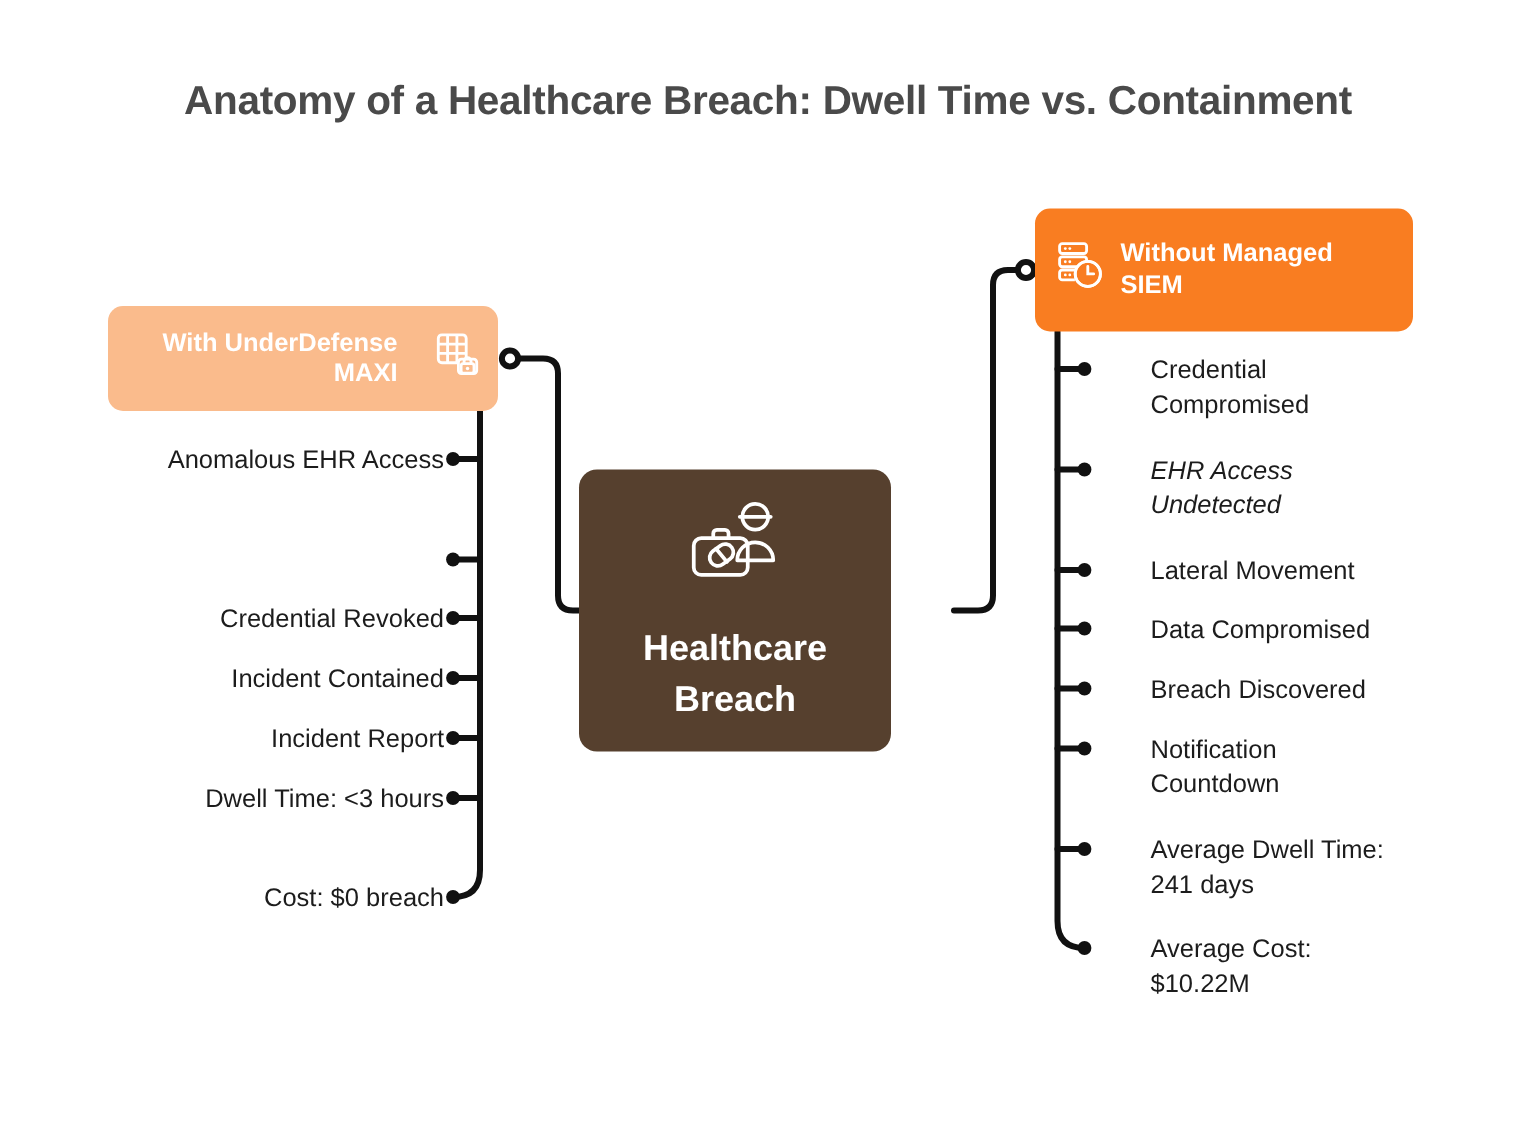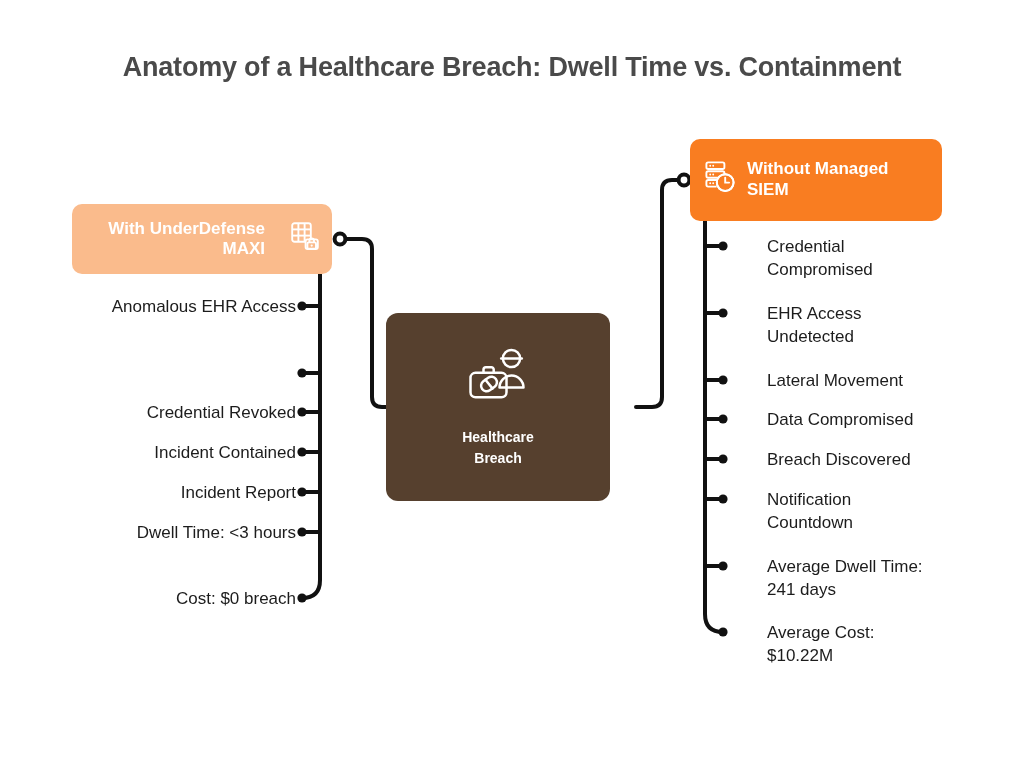--- a/index.html
+++ b/index.html
@@ -83,28 +83,28 @@
     font-size: 17px;
     line-height: 1.22;
   }
   #node-right .node-label {
     text-align: left;
   }
 
   #node-center {
     left: 386px;
     top: 313px;
-    width: 224px;
+    width: 208px;
     height: 188px;
     background: #56402E;
     border-radius: 12px;
     flex-direction: column;
     justify-content: center;
     gap: 4px;
-    font-size: 14px;
+    font-size: 24px;
     line-height: 1.22;
     text-align: center;
   }
   #node-center .node-label { text-align: center; }
 
   .node-icon { flex: 0 0 auto; display: block; }
 
   
   .branch-item {
     position: absolute;
@@ -254,21 +254,21 @@
   <div class="branch-item left-item" style="top:522px; width:160px;">
     <span>Dwell Time: &lt;3 hours</span>
   </div>
   <div class="branch-item left-item" style="top:588px; width:230px;">
     <span>Cost: $0 breach</span>
   </div>
 
   <div class="branch-item right-item" style="top:236px; width:160px;">
     <span>Credential Compromised</span>
   </div>
-  <div class="branch-item right-item" style="top:303px; width:145px;">
+  <div class="branch-item right-item" style="top:303px; width:145px;font-style:italic;">
     <span>EHR Access Undetected</span>
   </div>
   <div class="branch-item right-item" style="top:370px; width:215px;">
     <span>Lateral Movement</span>
   </div>
   <div class="branch-item right-item" style="top:409px; width:215px;">
     <span>Data Compromised</span>
   </div>
   <div class="branch-item right-item" style="top:449px; width:215px;">
     <span>Breach Discovered</span>

